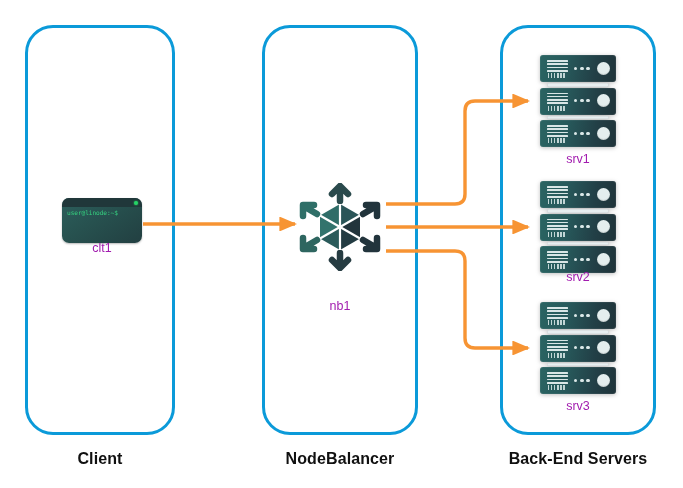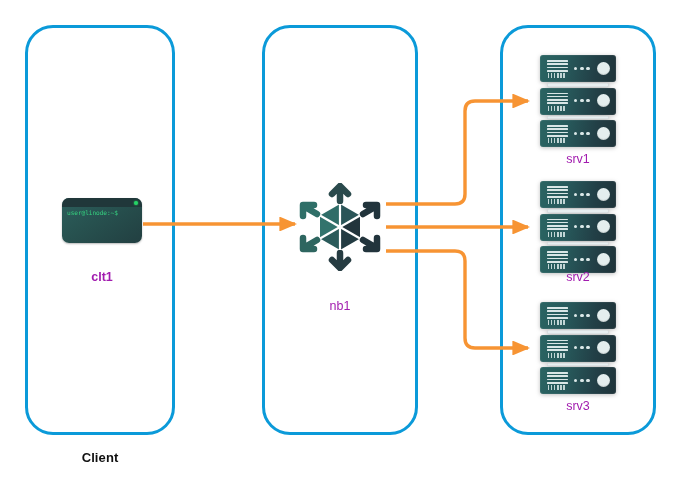--- a/index.html
+++ b/index.html
@@ -28,21 +28,21 @@
     background: transparent;
   }
   #zone-client   { left: 25px;  top: 25px; width: 150px; height: 410px; }
   #zone-balancer { left: 262px; top: 25px; width: 156px; height: 410px; }
   #zone-servers  { left: 500px; top: 25px; width: 156px; height: 410px; }
 
   
   .zone-caption {
     position: absolute;
     text-align: center;
-    font-size: 13px;
+    font-size: 16px;
     font-weight: bold;
     color: #101010;
     letter-spacing: 0.1px;
     white-space: nowrap;
   }
   #caption-client   { left: 25px;  top: 450px; width: 150px; }
   #caption-balancer { left: 252px; top: 450px; width: 176px; }
   #caption-servers  { left: 490px; top: 450px; width: 176px; }
 
   
@@ -225,21 +225,21 @@
     <path d="M386,227 L528,227" fill="none" stroke="#f79433" stroke-width="3.4" stroke-linecap="butt" marker-end="url(#arrowhead)"></path>
 
     <path d="M386,251 L455,251 Q465,251 465,261 L465,338 Q465,348 475,348 L528,348" fill="none" stroke="#f79433" stroke-width="3.4" stroke-linecap="butt" marker-end="url(#arrowhead)"></path>
   </svg>
 
   <div class="terminal">
     <div class="terminal-bar"></div>
     <div class="terminal-dot"></div>
     <div class="terminal-text">user@linode:~$</div>
   </div>
-  <div class="node-label" style="left:62px; top:270px; width:80px;font-weight:bold;">clt1</div>
+  <div class="node-label" style="left:62px; top:241px; width:80px;">clt1</div>
 
   <svg id="nb-icon" viewBox="0 0 88 88" xmlns="http://www.w3.org/2000/svg">
 
     <g>
       <polygon points="44,44 44,21 24,32.5" fill="#2f6d68"></polygon>
       <polygon points="44,44 44,21 64,32.5" fill="#2a5457"></polygon>
       <polygon points="44,44 64,32.5 64,55.5" fill="#22343c"></polygon>
       <polygon points="44,44 64,55.5 44,67" fill="#233b42"></polygon>
       <polygon points="44,44 44,67 24,55.5" fill="#2a5a5a"></polygon>
       <polygon points="44,44 24,55.5 24,32.5" fill="#32736d"></polygon>
@@ -418,14 +418,16 @@
           <i></i>
           <i></i>
           <i></i>
         </div>
       <div class="u-circle"></div>
     </div>
   </div>
   <div class="node-label" style="left:540px; top:399px; width:76px;">srv3</div>
 
   <div class="zone-caption" id="caption-client">Client</div>
+  <div class="zone-caption" id="caption-balancer">NodeBalancer</div>
+  <div class="zone-caption" id="caption-servers">Back-End Servers</div>
 
 </div>
 
 </body></html>

